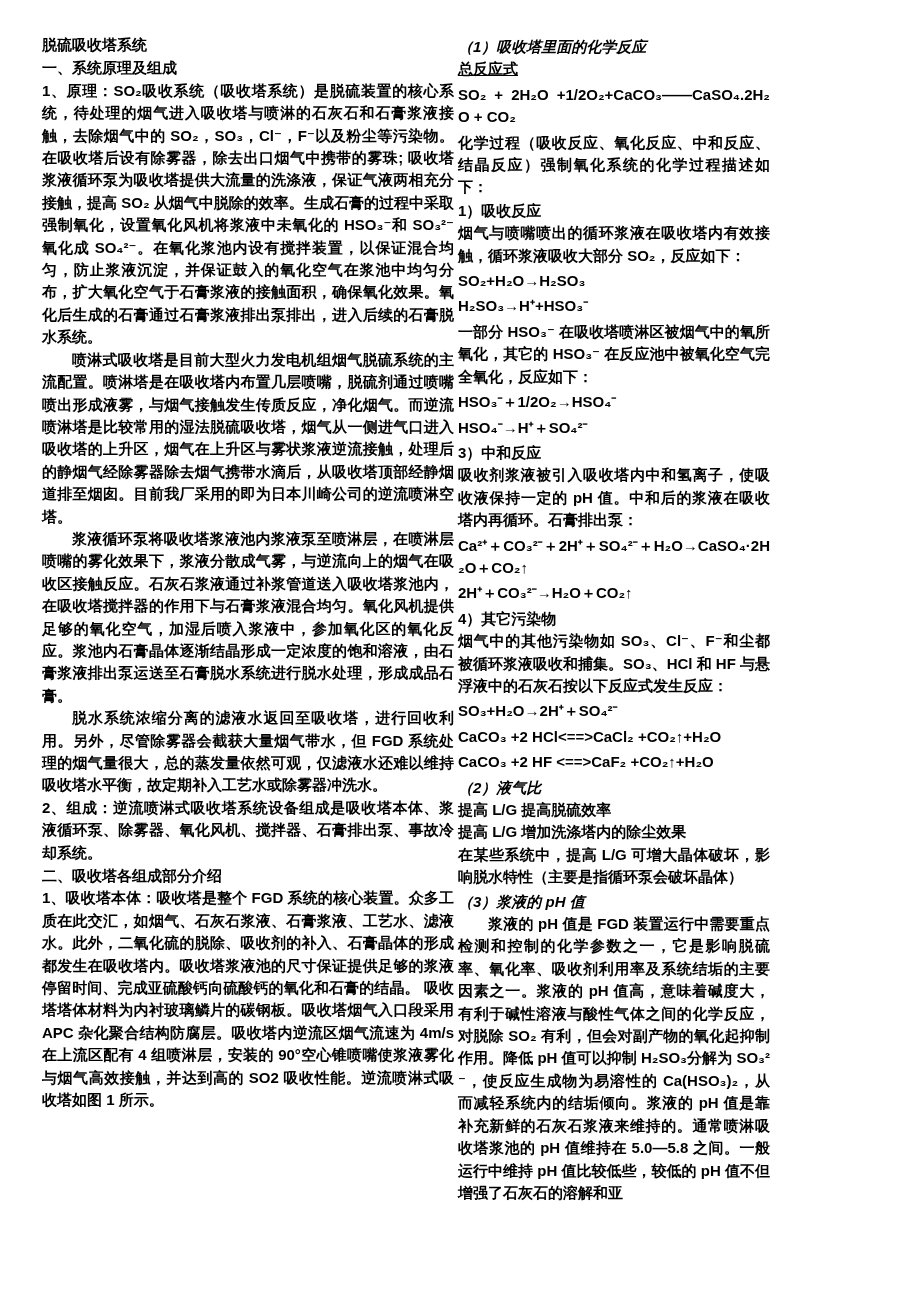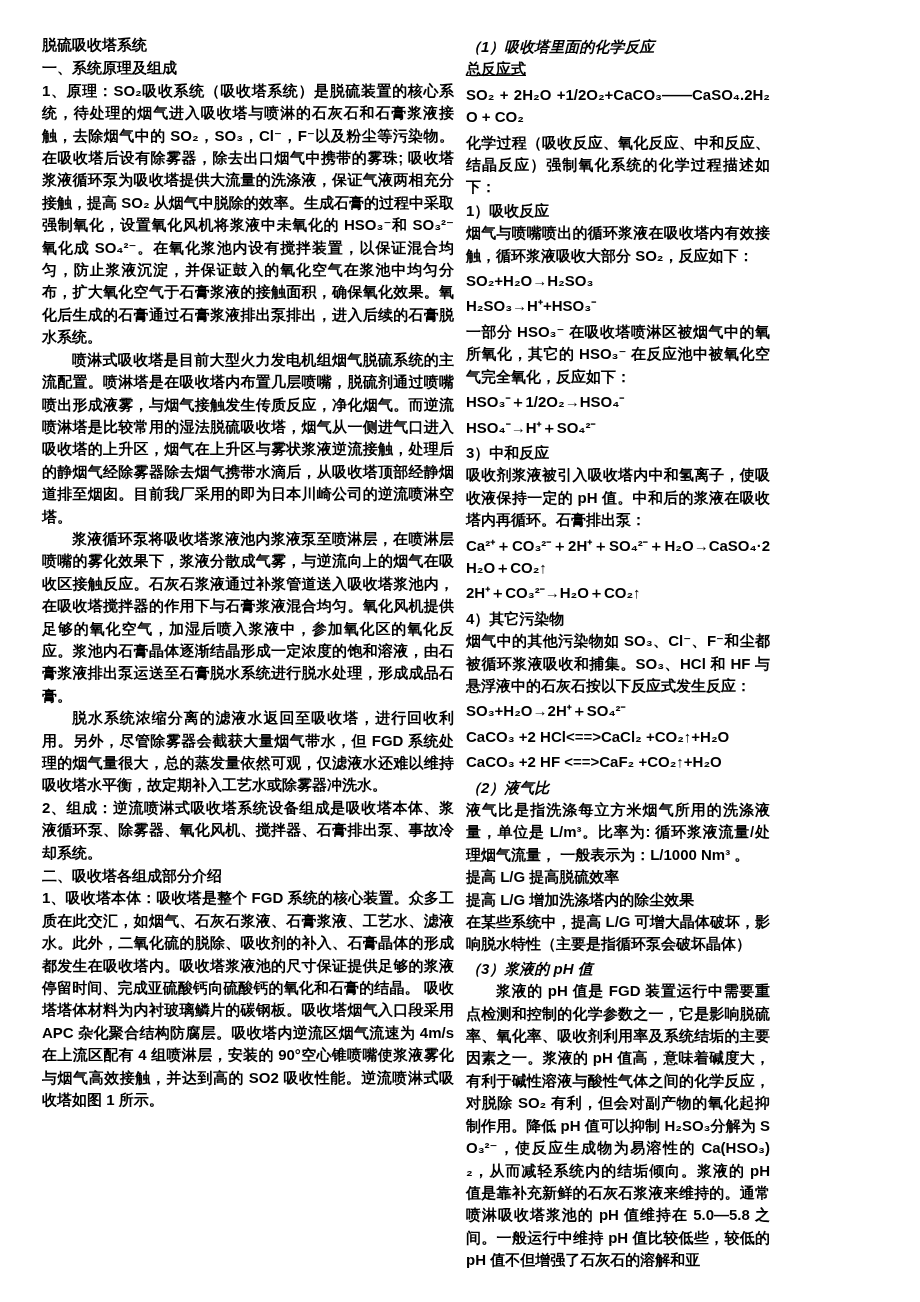--- a/index.html
+++ b/index.html
@@ -6,21 +6,21 @@
   html, body { width:920px; height:1302px; background:#ffffff; }
   body {
     font-family:"Liberation Sans","DejaVu Sans",sans-serif;
     color:#000;
     font-weight:bold;
     overflow:hidden;
   }
   .page {
     width:796px; height:1302px;
     padding:34px 26px 18px 42px;
-    display:flex; gap:12px;
+    display:flex; gap:4px;
     overflow:hidden;
     background:#fff;
   }
   .col { font-size:15px; line-height:22.4px; }
   .col-left  { width:412px; flex:0 0 412px; }
   .col-right { flex:1; }
   p.p { margin:0; text-align:justify; word-break:break-all; }
   p.indent { text-indent:2em; }
   p.formula { margin:3px 0; font-family:Liberation Sans, sans-serif; }
   p.underline { text-decoration:underline; }
@@ -57,20 +57,19 @@
       <p class="p heading">3）中和反应</p>
       <p class="p body">吸收剂浆液被引入吸收塔内中和氢离子，使吸收液保持一定的 pH 值。中和后的浆液在吸收塔内再循环。石膏排出泵：</p>
       <p class="p formula">Ca²⁺＋CO₃²⁻＋2H⁺＋SO₄²⁻＋H₂O→CaSO₄·2H₂O＋CO₂↑</p>
       <p class="p formula">2H⁺＋CO₃²⁻→H₂O＋CO₂↑</p>
       <p class="p heading">4）其它污染物</p>
       <p class="p body">烟气中的其他污染物如 SO₃、Cl⁻、F⁻和尘都被循环浆液吸收和捕集。SO₃、HCl 和 HF 与悬浮液中的石灰石按以下反应式发生反应：</p>
       <p class="p formula">SO₃+H₂O→2H⁺＋SO₄²⁻</p>
       <p class="p formula">CaCO₃ +2 HCl&lt;==&gt;CaCl₂ +CO₂↑+H₂O</p>
       <p class="p formula">CaCO₃ +2 HF &lt;==&gt;CaF₂ +CO₂↑+H₂O</p>
       <p class="p label">（2）液气比</p>
-      <p class="p body">液气比是指洗涤每立方米烟气所用的洗涤液量，单位是 L/m³。比率为: 循环浆液流量/处理烟气流量，  一般表示为：L/1000 Nm³ 。</p>
       <p class="p body">提高 L/G 提高脱硫效率</p>
       <p class="p body">提高 L/G 增加洗涤塔内的除尘效果</p>
       <p class="p body">在某些系统中，提高 L/G 可增大晶体破坏，影响脱水特性（主要是指循环泵会破坏晶体）</p>
       <p class="p label">（3）浆液的 pH 值</p>
       <p class="p indent">浆液的 pH 值是 FGD 装置运行中需要重点检测和控制的化学参数之一，它是影响脱硫率、氧化率、吸收剂利用率及系统结垢的主要因素之一。浆液的 pH 值高，意味着碱度大，有利于碱性溶液与酸性气体之间的化学反应，对脱除 SO₂ 有利，但会对副产物的氧化起抑制作用。降低 pH 值可以抑制 H₂SO₃分解为 SO₃²⁻，使反应生成物为易溶性的 Ca(HSO₃)₂，从而减轻系统内的结垢倾向。浆液的 pH 值是靠补充新鲜的石灰石浆液来维持的。通常喷淋吸收塔浆池的 pH 值维持在 5.0—5.8 之间。一般运行中维持 pH 值比较低些，较低的 pH 值不但增强了石灰石的溶解和亚</p>
     </div>
 </div>
 
 </body></html>

